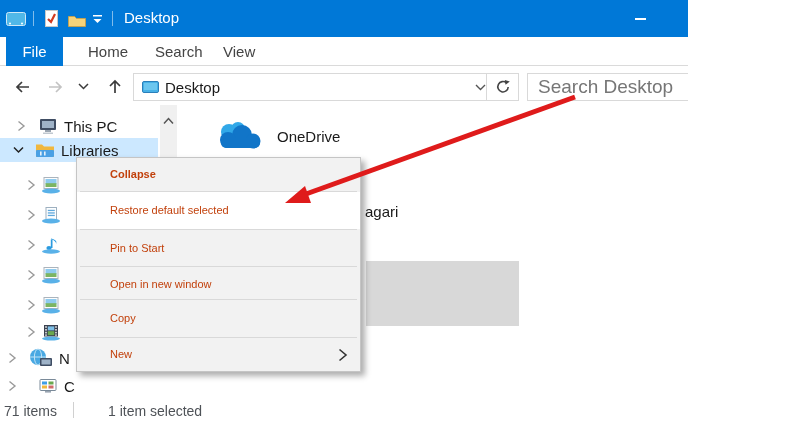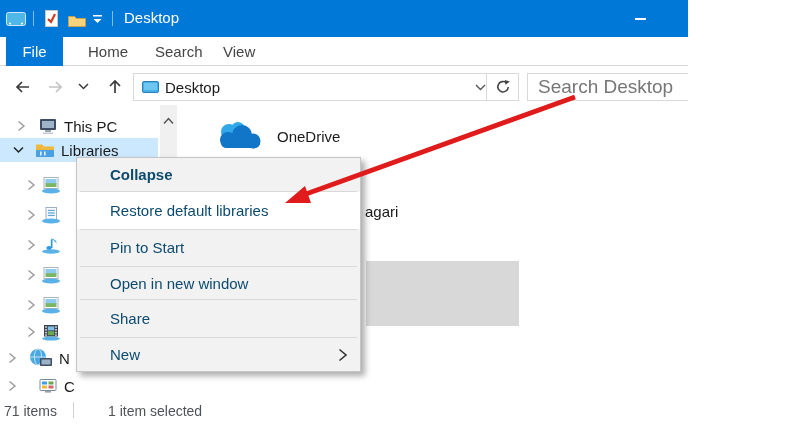--- a/index.html
+++ b/index.html
@@ -33,21 +33,21 @@
   
   .side-row{position:absolute;left:0;height:24px;display:flex;align-items:center;font-size:15px;color:#1a1a1a;}
   .side-label{margin-left:6px;white-space:nowrap;}
 
   
   .sb{background:#f0f0f0;}
 
   
   .menu{position:absolute;left:76px;top:157px;width:285px;background:#f2f2f2;border:1px solid #c5c5c5;
        box-sizing:border-box;box-shadow:4px 4px 6px rgba(0,0,0,.32);z-index:20;}
-  .menu-item{position:relative;font-size:15px;color:#0c4a6e;padding-left:33px;}
+  .menu-item{position:relative;font-size:11px;color:#c2410c;padding-left:33px;}
   .menu-item.bold{font-weight:bold;}
   .menu-item.hl{background:#fff;}
   .menu-sep{height:1px;background:#d9d9d9;margin:0 3px;}
   .submenu-arrow{position:absolute;right:12px;top:50%;margin-top:-7px;}
 
   
   .statusbar{position:absolute;left:0;top:397px;width:786px;height:27px;background:#fff;z-index:5;}
   .status-text{position:absolute;top:6px;font-size:14px;color:#4e5257;}
   .viewbtn{position:absolute;top:2px;width:21px;height:22px;display:flex;align-items:center;justify-content:center;}
 
@@ -336,27 +336,27 @@
         <rect x="2" y="2" width="16" height="7" fill="#9fcbe8"></rect>
         <rect x="2" y="8" width="16" height="3.5" fill="#4a7fb5"></rect>
         <rect x="2" y="11.5" width="16" height="2.5" fill="#d5cba6"></rect>
       </svg>
     </div>
   </div>
 
   <div class="menu">
     <div class="menu-item bold" style="height:33px;line-height:33px;">Collapse</div>
     <div class="menu-sep"></div>
-    <div class="menu-item hl" style="height:37px;line-height:37px;">Restore default libraries</div>
+    <div class="menu-item hl" style="height:37px;line-height:37px;">Restore default selected</div>
     <div class="menu-sep"></div>
     <div class="menu-item" style="height:36px;line-height:36px;">Pin to Start</div>
     <div class="menu-sep"></div>
     <div class="menu-item" style="height:32px;line-height:34px;">Open in new window</div>
     <div class="menu-sep"></div>
-    <div class="menu-item" style="height:37px;line-height:37px;">Share</div>
+    <div class="menu-item" style="height:37px;line-height:37px;">Copy</div>
     <div class="menu-sep"></div>
     <div class="menu-item" style="height:33px;line-height:33px;">
       <span>New</span>
       <svg class="submenu-arrow" width="10" height="14">
         <polyline points="1.5,1.5 8,7 1.5,12.5" stroke="#333" stroke-width="1.6" fill="none"></polyline>
       </svg>
     </div>
   </div>
 
   <svg class="arrow-layer">

